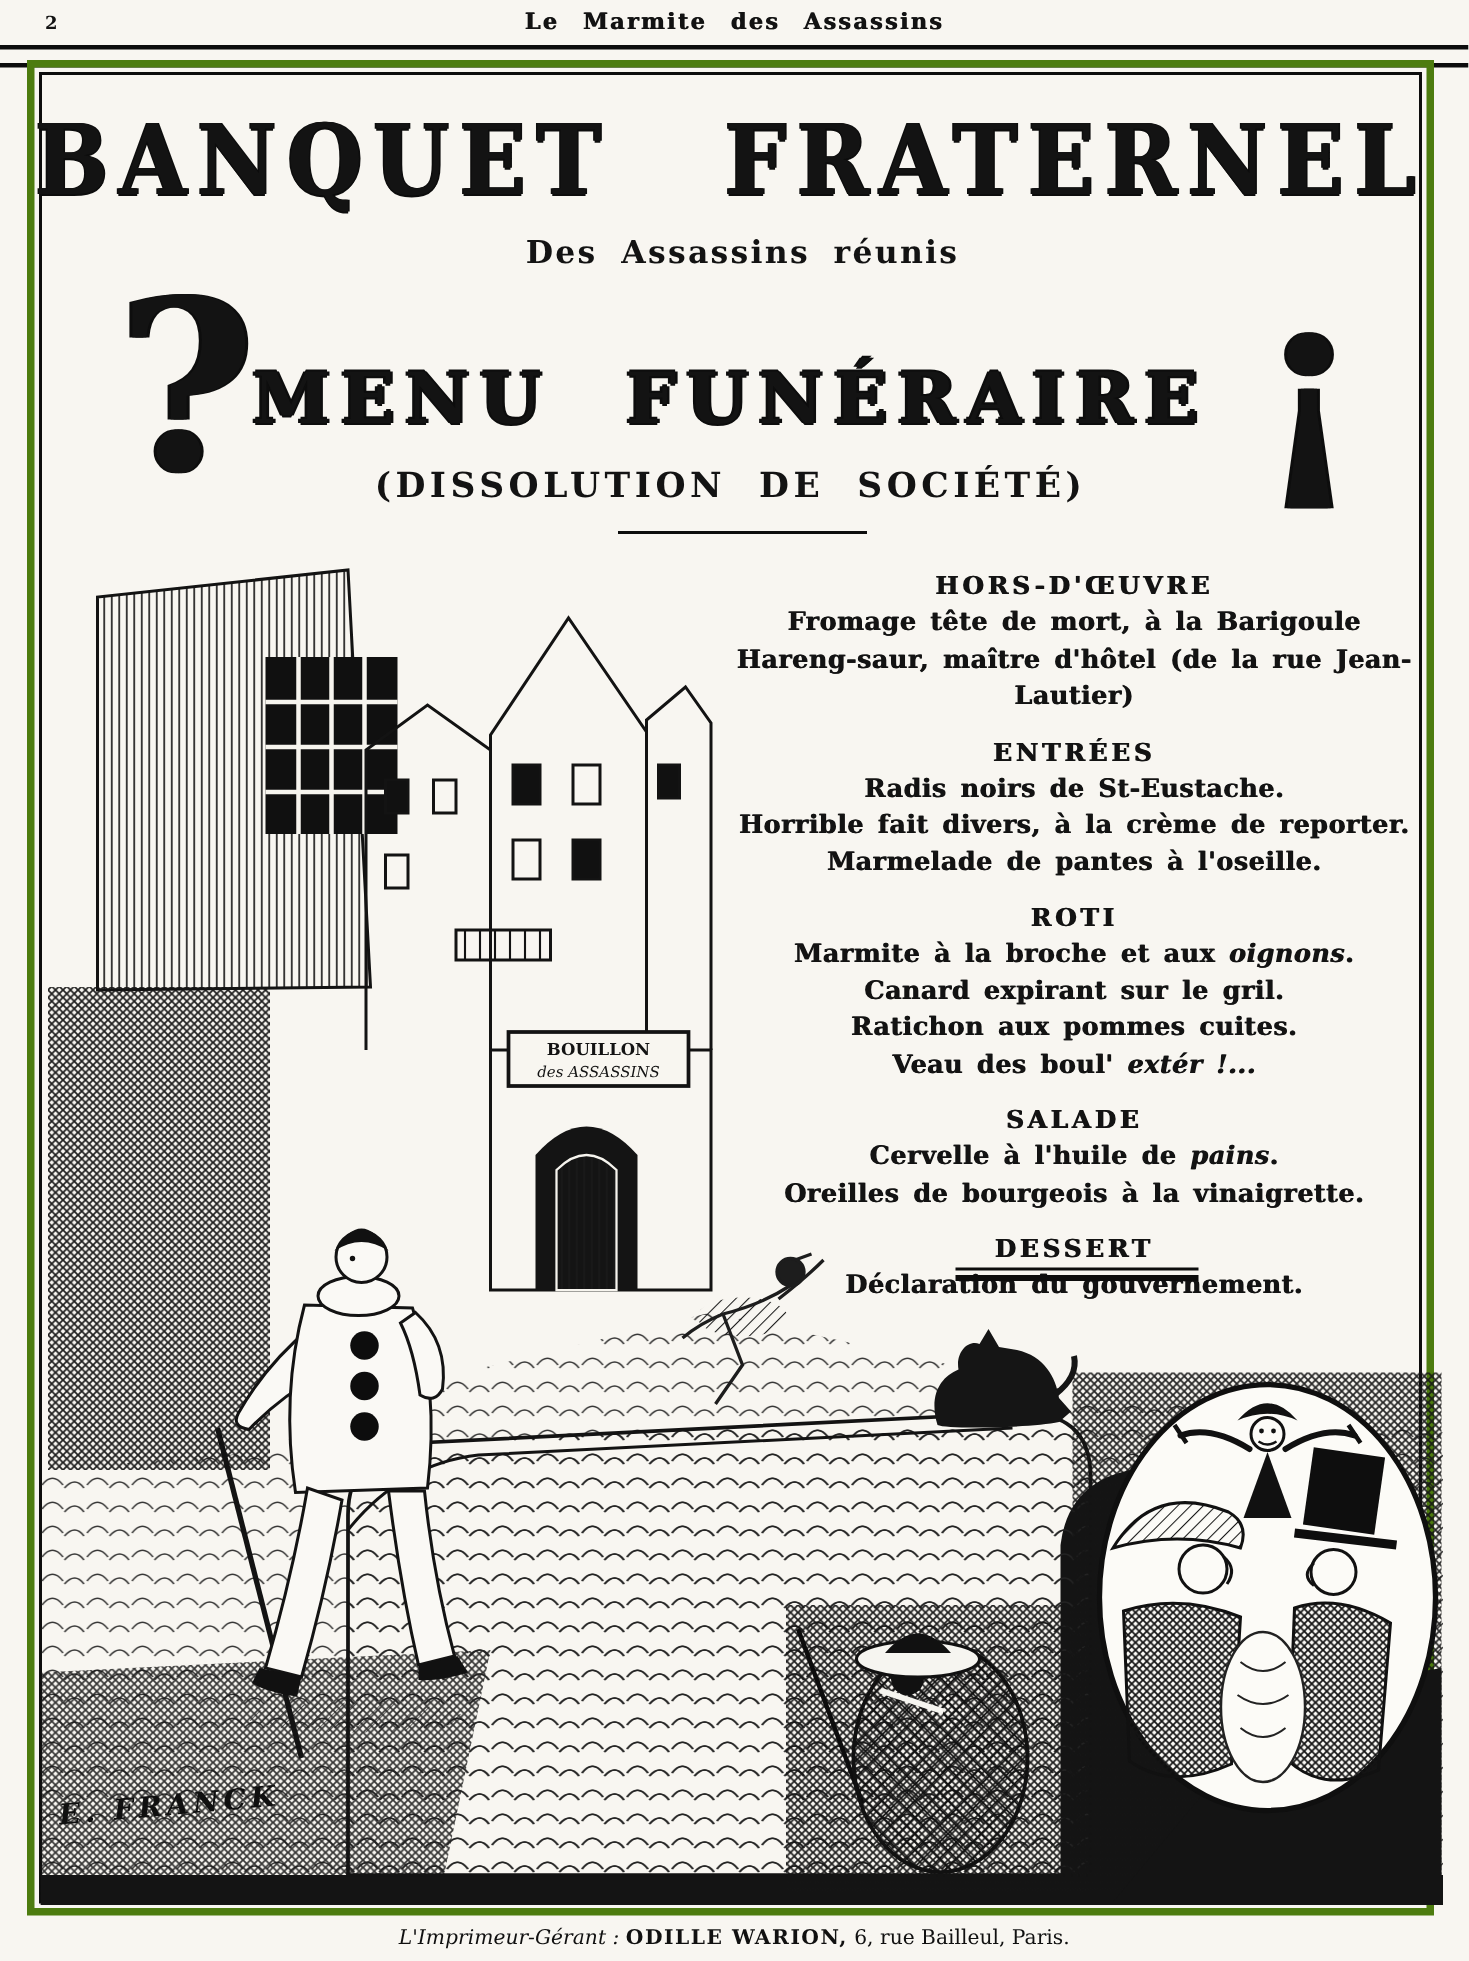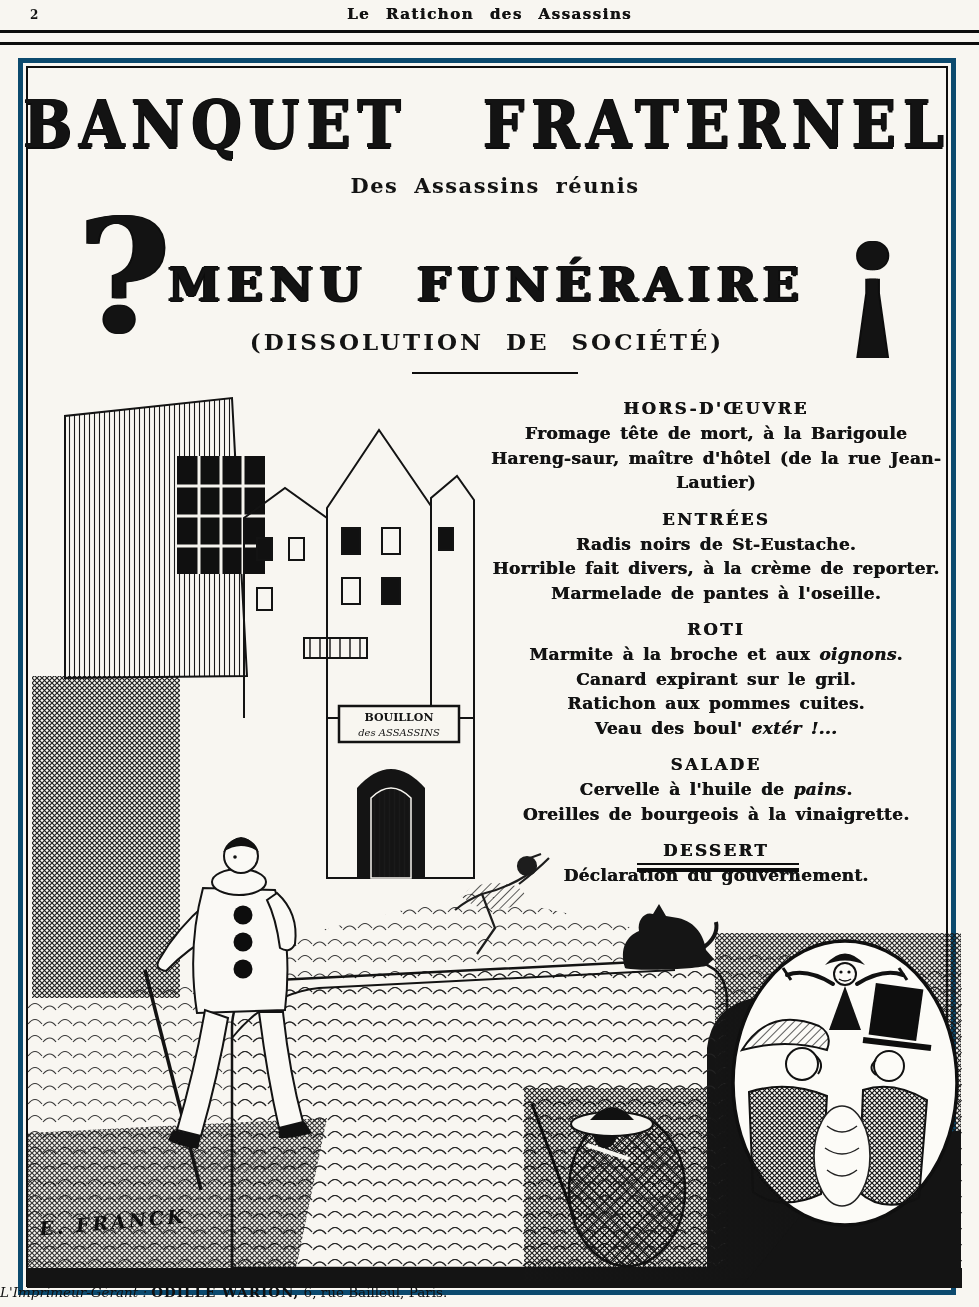--- a/index.html
+++ b/index.html
@@ -11,21 +11,21 @@
   }
   .abs{position:absolute;}
   
   .pagenum{left:30px;top:8px;font-size:12px;font-weight:bold;}
   .masthead{left:0;right:0;top:5px;text-align:center;font-size:15px;font-weight:bold;
     letter-spacing:1.5px;word-spacing:9px;
     text-shadow:.5px 0 #131313;}
   .toprule{left:0;right:0;top:30px;height:9px;
     border-top:3px solid #0d0d0d;border-bottom:3px solid #0d0d0d;}
   
-  .frame{left:18px;top:58px;width:928px;height:1227px;border:5px solid #0c4a6e;}
+  .frame{left:18px;top:40px;width:928px;height:1227px;border:5px solid #4d7c0f;}
   .frame-inner{position:absolute;left:3px;top:3px;right:3px;bottom:3px;border:2px solid #0d0d0d;}
   
   .title{left:0;right:0;top:24px;text-align:center;font-size:58px;font-weight:bold;
     letter-spacing:7px;word-spacing:48px;white-space:nowrap;
     transform:scaleY(1.12);transform-origin:top;
     text-shadow:1px 0 #0d0d0d,-1px 0 #0d0d0d,0 1px #0d0d0d;}
   .subtitle{left:0;right:0;top:110px;text-align:center;font-size:21px;font-weight:bold;
     letter-spacing:1.5px;word-spacing:7px;margin-left:16px;}
   .qmark{left:55px;top:135px;font-size:158px;font-weight:bold;line-height:1;
     text-shadow:2px 0 #0d0d0d,-2px 0 #0d0d0d;}
@@ -45,31 +45,31 @@
   .menu .menu-item{font-size:17px;line-height:24.5px;letter-spacing:.3px;word-spacing:3px;
     text-shadow:.5px 0 #131313;}
   .menu .menu-item em{font-style:italic;}
   .rule-end{left:614px;top:800px;width:162px;height:3px;
     border-top:2px solid #0d0d0d;border-bottom:4px solid #0d0d0d;}
   
   .illustration{left:4px;top:325px;width:935px;height:900px;}
   .signature{left:16px;top:1148px;font-size:19px;font-style:italic;font-weight:bold;
     letter-spacing:3px;transform:rotate(-5deg);color:#101010;}
   
-  .imprint{left:0;right:0;top:1284px;text-align:left;font-size:13.5px;color:#101010;}
+  .imprint{left:0;right:0;top:1284px;text-align:center;font-size:13.5px;color:#101010;}
   .imprint .lab{font-style:italic;}
   .imprint .nam{font-weight:bold;letter-spacing:1px;}
 </style>
 </head>
 <body>
 
 <div>
 
   <span class="abs pagenum">2</span>
-  <div class="abs masthead">Le Ratichon des Assassins</div>
+  <div class="abs masthead">Le Marmite des Assassins</div>
   <div class="abs toprule"></div>
 
   <div class="abs frame">
     <div class="frame-inner"></div>
 
     <h1 class="abs title" style="margin:0">BANQUET FRATERNEL</h1>
     <div class="abs subtitle">Des Assassins réunis</div>
 
     <div class="abs qmark">?</div>
     <div class="abs imark">¡</div>

